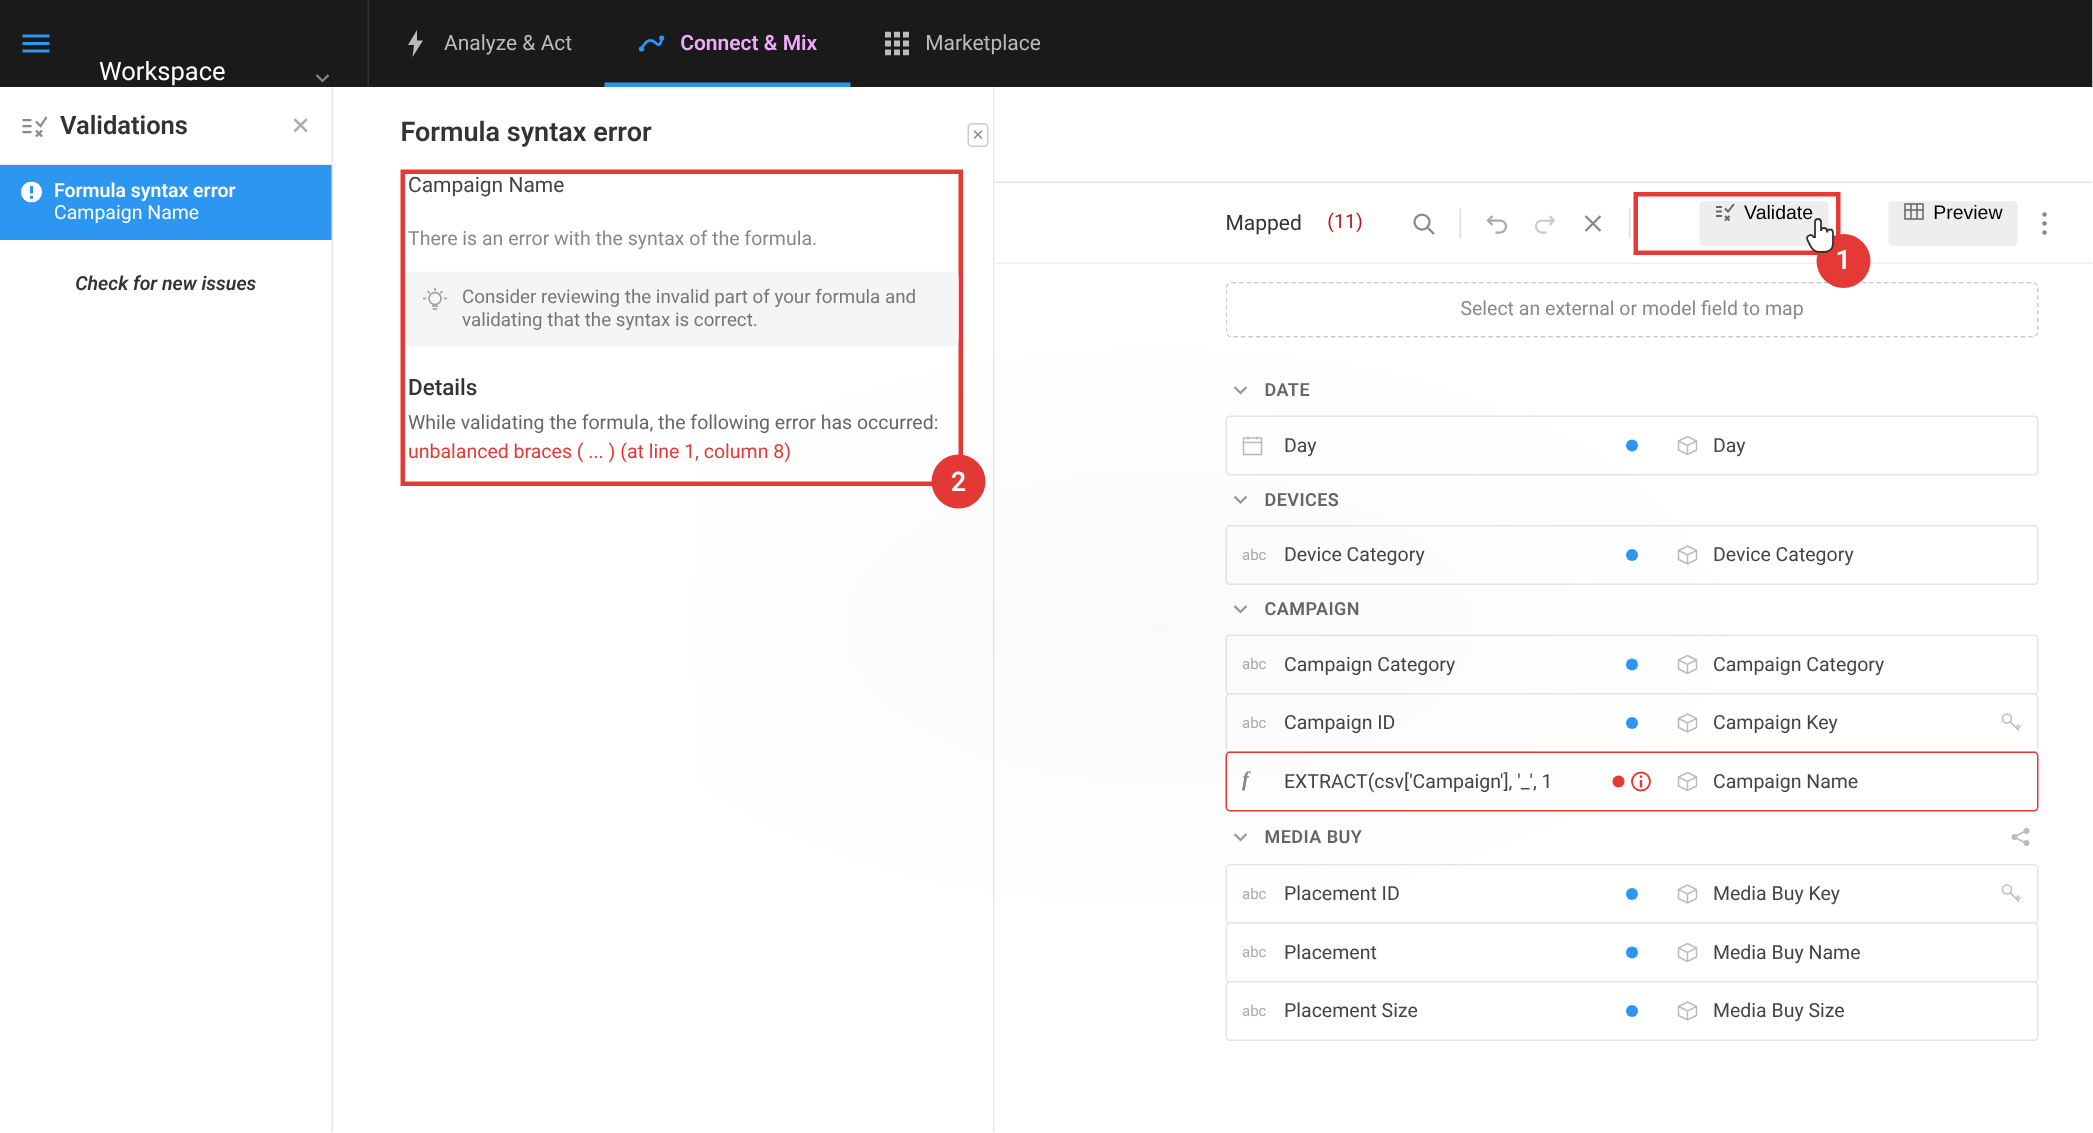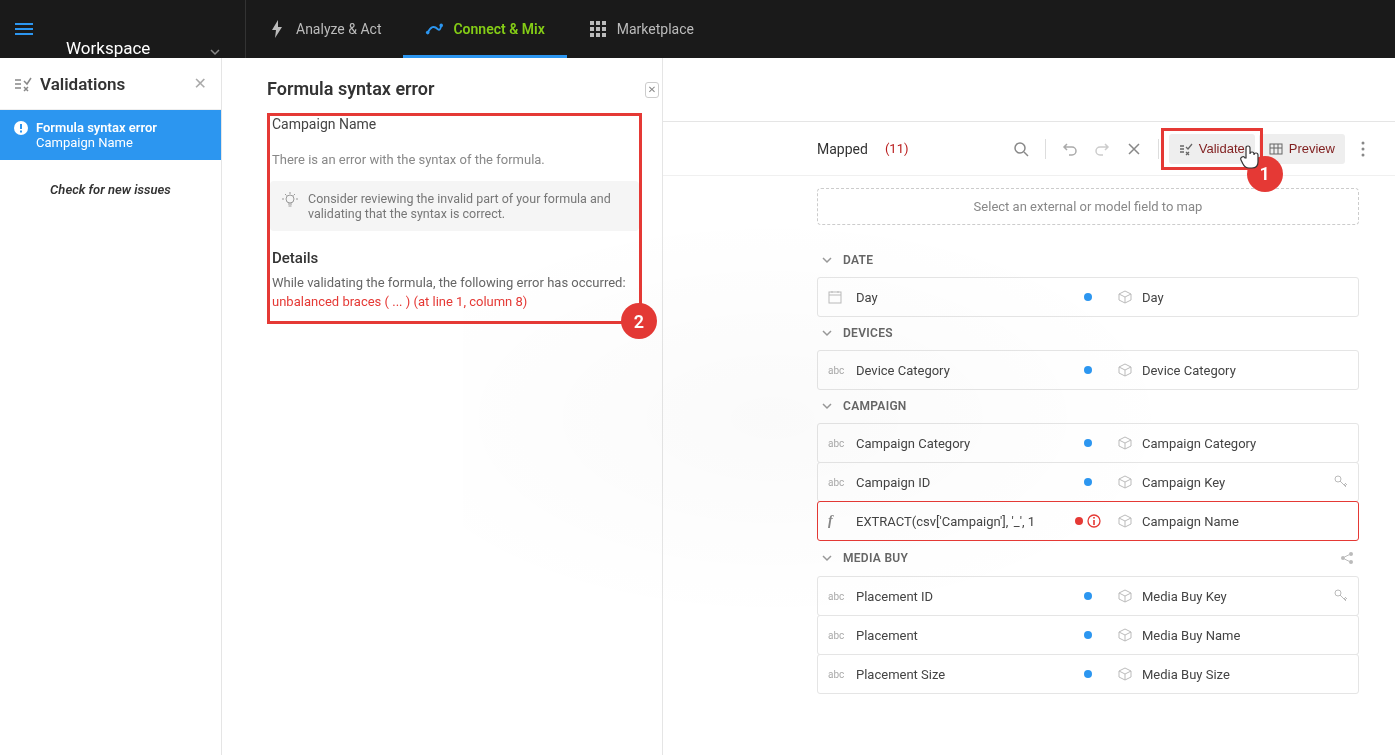--- a/index.html
+++ b/index.html
@@ -7,21 +7,21 @@
 
 
 .top-header { height: 58px; background: #1a1a1a; display: flex; align-items: stretch; }
 .hamburger-btn { width: 48px; display: flex; align-items: center; justify-content: center; cursor: pointer; }
 .hamburger-lines { display: flex; flex-direction: column; gap: 3px; }
 .hamburger-lines span { width: 18px; height: 2px; background: #2c96f0; display: block; }
 .workspace-dropdown { display: flex; align-items: flex-end; padding: 0 24px 0 18px; color: #fff; font-size: 17px; min-width: 198px; border-right: 1px solid #333; cursor: pointer; }
 .workspace-dropdown .chev { margin-left: auto; color: #888; }
 .nav-tabs { display: flex; align-items: stretch; }
 .nav-tab { display: flex; align-items: center; gap: 10px; padding: 0 22px; color: #bbb; font-size: 14px; cursor: pointer; position: relative; }
-.nav-tab.active { color: #84cc16; font-weight: 600; }
+.nav-tab.active { color: #f0abfc; font-weight: 600; }
 .nav-tab.active::after { content: ''; position: absolute; bottom: 0; left: 0; right: 0; height: 3px; background: #2c96f0; }
 .nav-tab .ico { width: 18px; height: 18px; display: flex; align-items: center; justify-content: center; }
 
 
 .validations-panel { position: absolute; top: 58px; left: 0; width: 222px; height: calc(100% - 58px); background: #fff; border-right: 1px solid #e5e5e5; }
 .validations-header { height: 52px; display: flex; align-items: center; padding: 0 14px; border-bottom: 1px solid #eee; }
 .validations-header .vico { margin-right: 8px; color: #888; }
 .validations-header .title { font-size: 17px; font-weight: 600; color: #333; }
 .validations-header .close { margin-left: auto; color: #aaa; font-size: 16px; cursor: pointer; }
 .validation-item { background: #2c96f0; color: #fff; padding: 10px 14px 10px 14px; position: relative; cursor: pointer; }
@@ -46,21 +46,21 @@
 .callout-2 { right: -18px; bottom: -18px; }
 
 
 .main-area { position: absolute; top: 58px; left: 663px; right: 0; bottom: 0; background: #fff; display: flex; flex-direction: column; }
 .chip-row { height: 64px; border-bottom: 1px solid #e5e5e5; display: flex; align-items: center; padding-left: 4px; position: relative; }
 .chip-close { width: 14px; height: 16px; border: 1px solid #ccc; border-radius: 3px; display: flex; align-items: center; justify-content: center; font-size: 10px; color: #888; cursor: pointer; position: absolute; left: -18px; top: 50%; transform: translateY(-50%);}
 .mapped-bar { height: 54px; display: flex; align-items: center; padding: 0 18px 0 154px; border-bottom: 1px solid #f0f0f0; position: relative; }
 .mapped-label { font-size: 14px; color: #333; }
 .mapped-count { color: #b91c1c; margin-left: 17px; }
 .mapped-tools { margin-left: auto; display: flex; align-items: center; gap: 4px; }
-.tool-btn { height: 30px; padding: 0 10px; display: flex; align-items: center; gap: 6px; border: none; background: transparent; color: #7f1d1d; font-size: 13px; cursor: pointer; border-radius: 3px; }
+.tool-btn { height: 30px; padding: 0 10px; display: flex; align-items: flex-start; gap: 6px; border: none; background: transparent; color: #000000; font-size: 13px; cursor: pointer; border-radius: 3px; margin-left: 36px; }
 .tool-btn.boxed { background: #eeeeee; }
 .tool-icon { width: 28px; height: 28px; display: flex; align-items: center; justify-content: center; color: #888; cursor: pointer; }
 .tool-sep { width: 1px; height: 20px; background: #ddd; margin: 0 6px; }
 .validate-highlight { position: relative; }
 .validate-highlight::before { content: ''; position: absolute; inset: -6px -8px; border: 3px solid #e53935; pointer-events: none; }
 .callout-1 { right: -28px; bottom: -28px; }
 .cursor-hand { position: absolute; right: -6px; bottom: -6px; pointer-events: none; }
 
 .map-body { flex: 1; overflow-y: auto; padding: 12px 36px 12px 154px; }
 .drop-hint { border: 1px dashed #ccc; border-radius: 4px; padding: 10px; text-align: center; color: #888; font-size: 13px; margin-bottom: 18px; }

